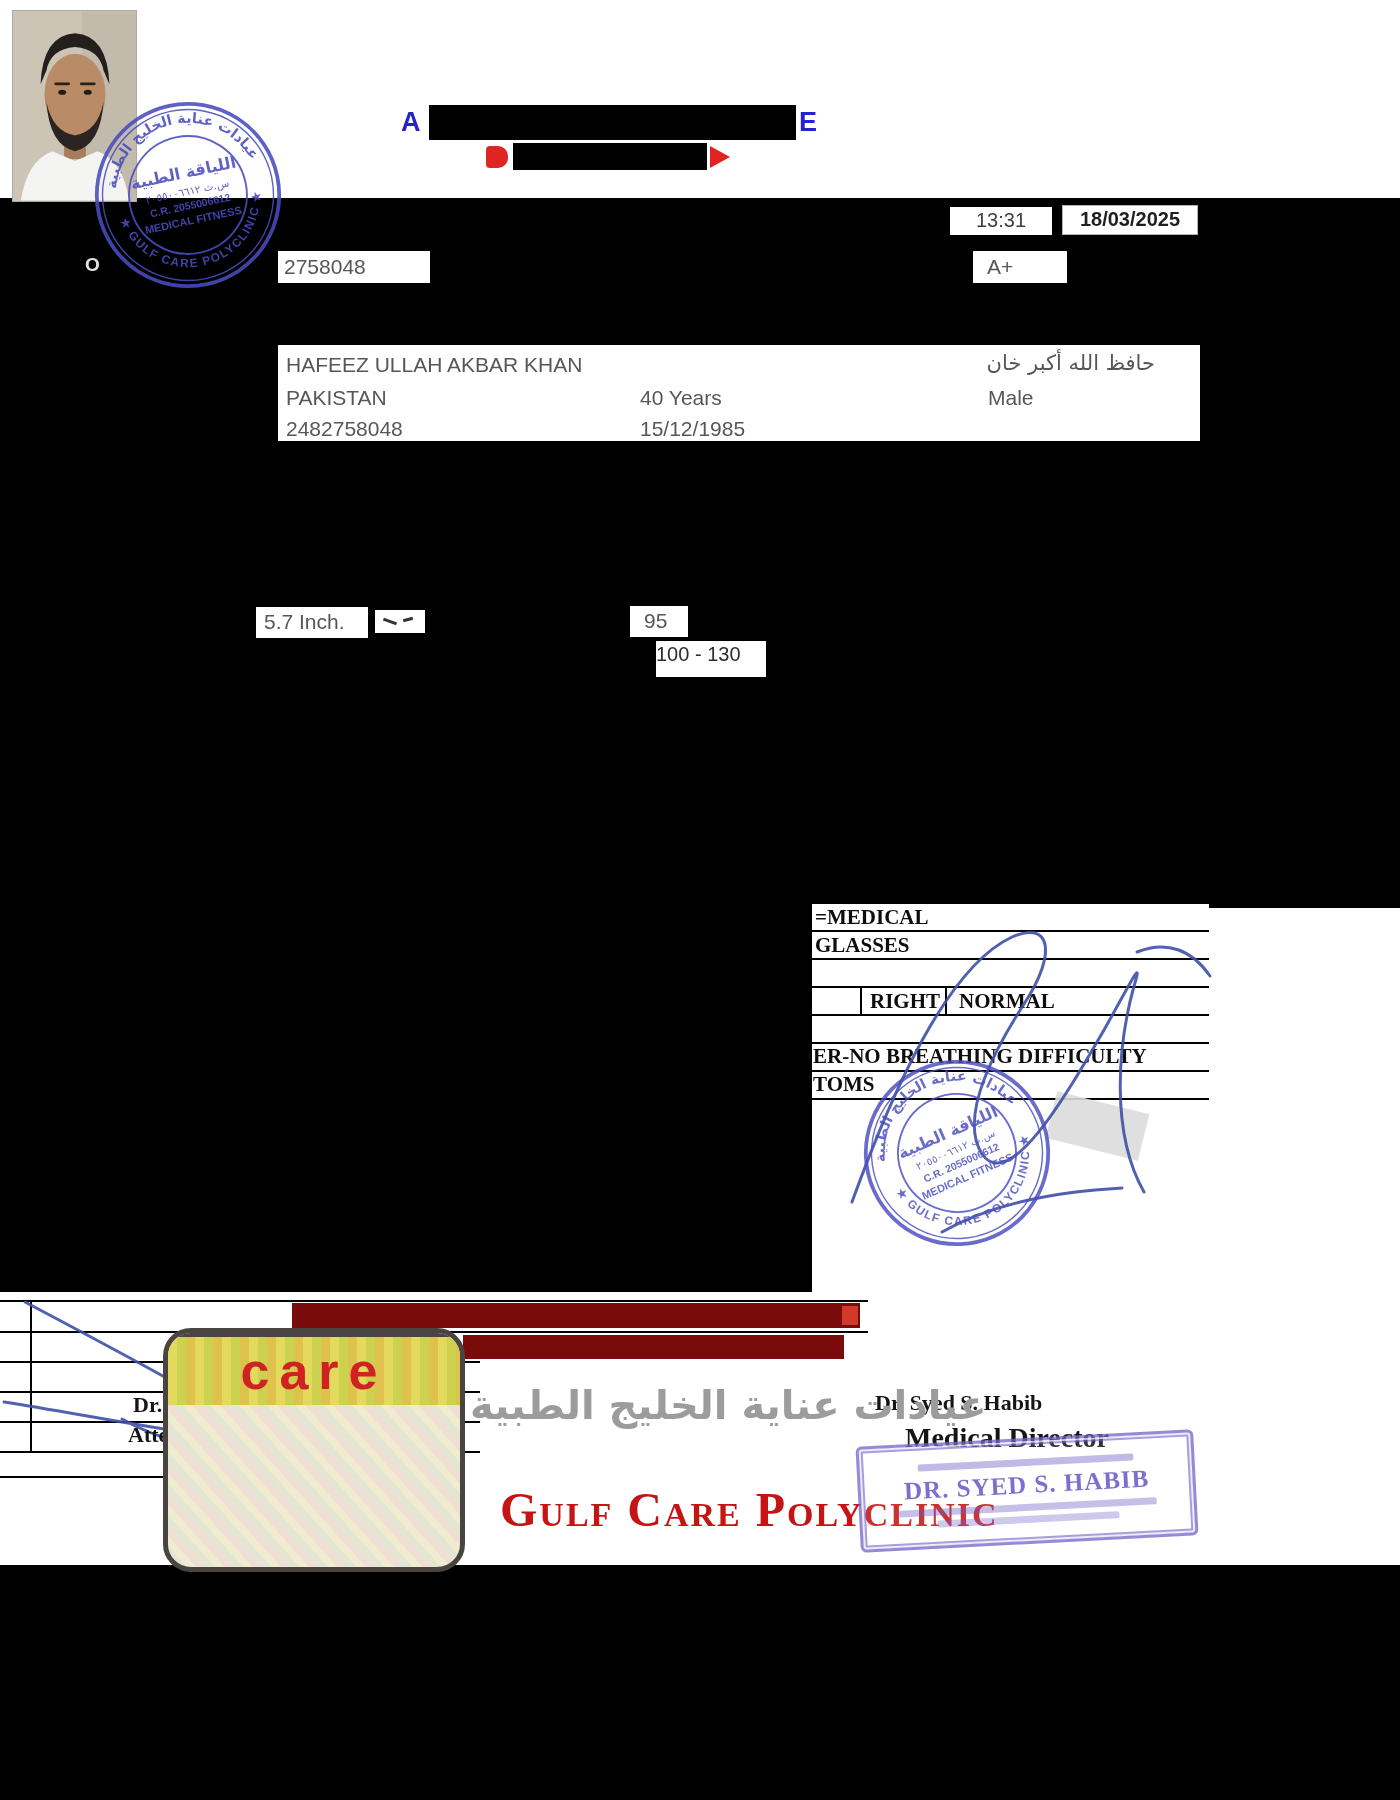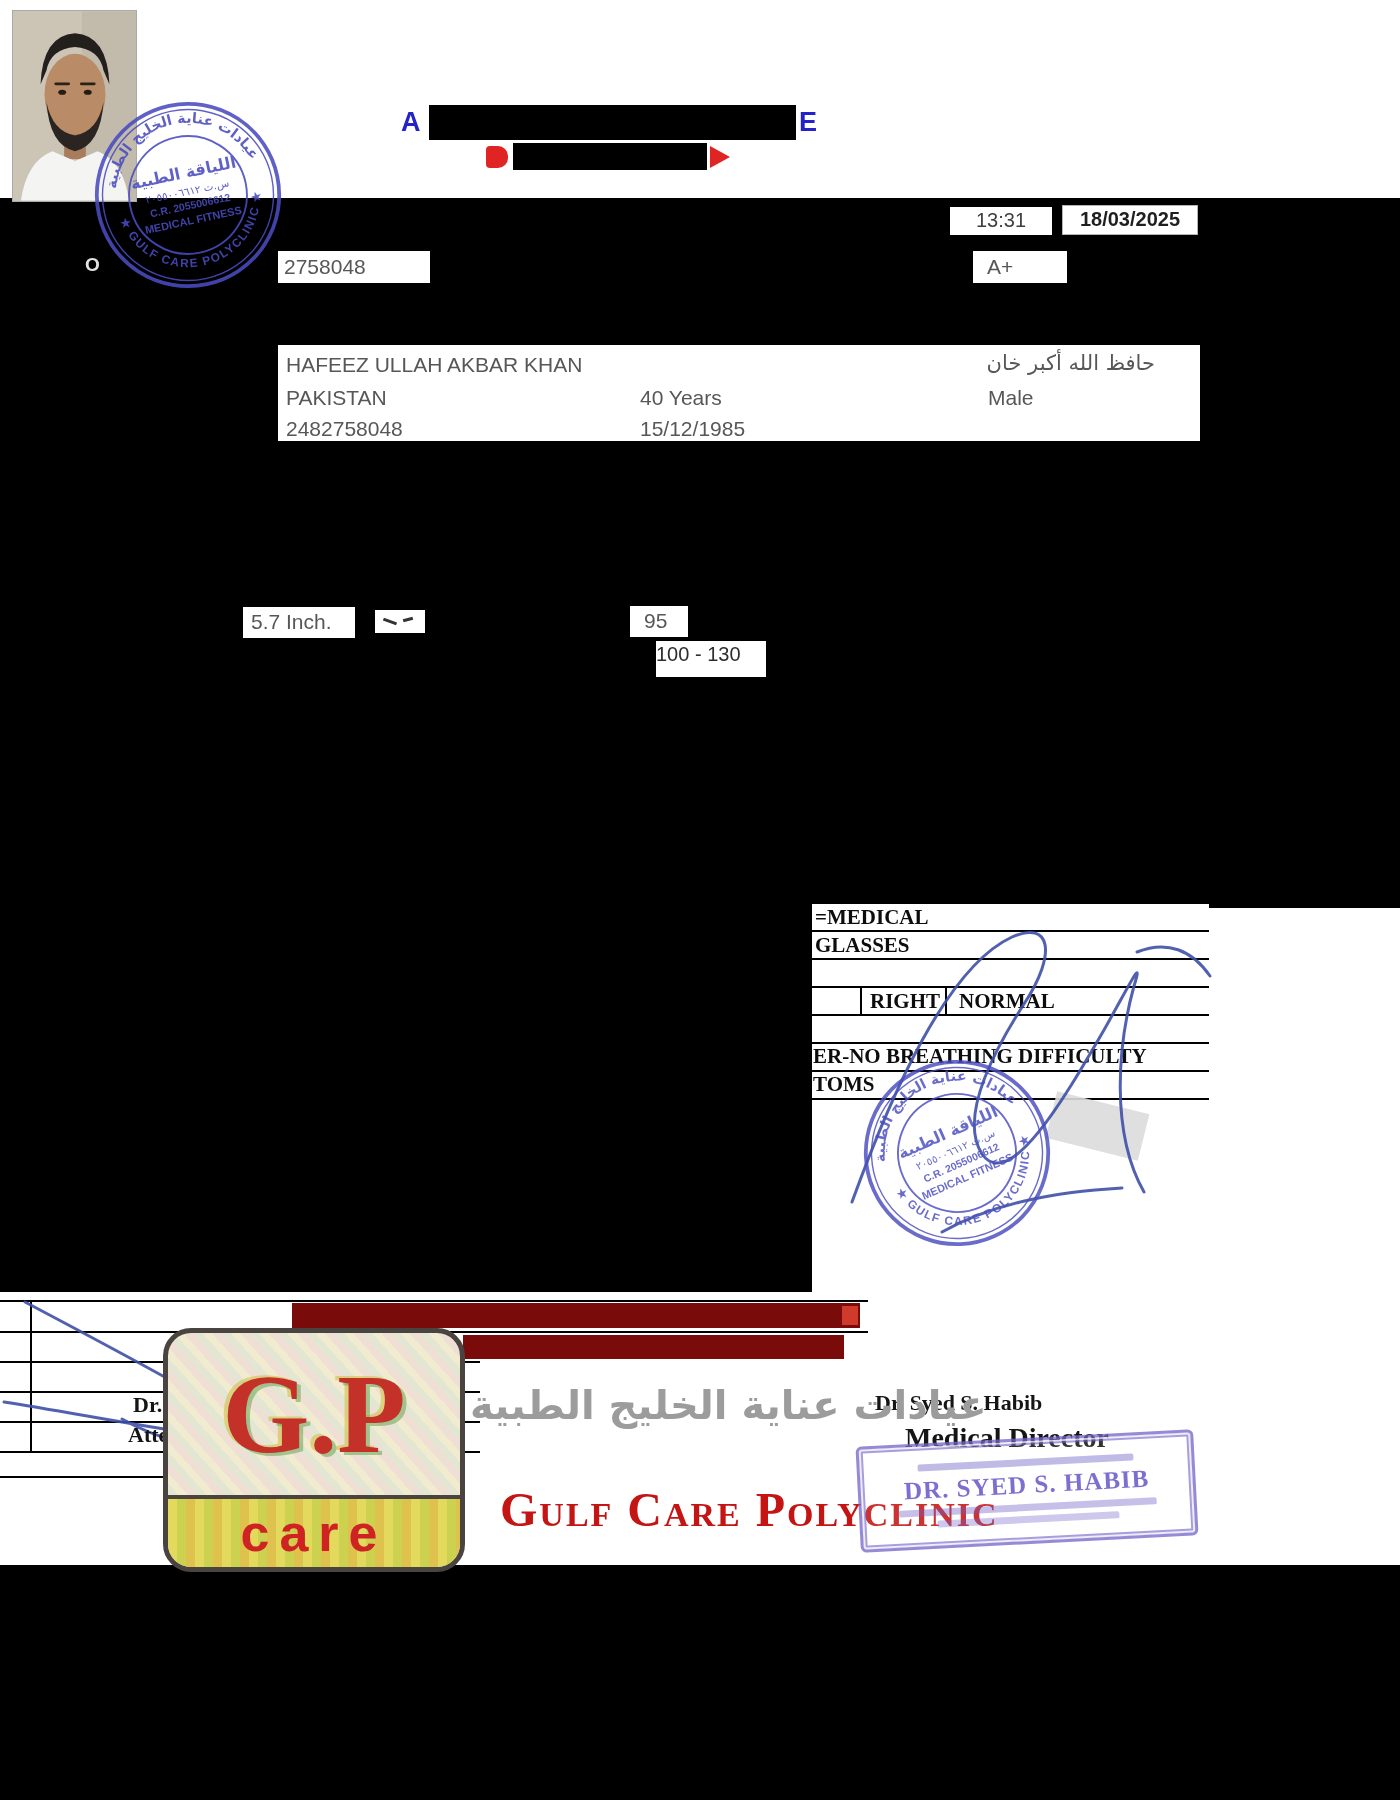--- a/index.html
+++ b/index.html
@@ -50,21 +50,21 @@
   <div class="patch" style="left:278px;top:345px;width:922px;height:96px">
     <span class="ftxt" style="left:8px;top:8px">HAFEEZ ULLAH AKBAR KHAN</span>
     <span class="ftxt" style="right:45px;top:6px;direction:rtl;font-family:'DejaVu Sans',sans-serif">حافظ الله أكبر خان</span>
     <span class="ftxt" style="left:8px;top:41px">PAKISTAN</span>
     <span class="ftxt" style="left:362px;top:41px">40 Years</span>
     <span class="ftxt" style="left:710px;top:41px">Male</span>
     <span class="ftxt" style="left:8px;top:72px">2482758048</span>
     <span class="ftxt" style="left:362px;top:72px">15/12/1985</span>
   </div>
 
-  <div class="patch" style="left:243px;top:607px;width:112px;height:31px">
+  <div class="patch" style="left:256px;top:607px;width:112px;height:31px">
     <span class="ftxt" style="left:8px;top:3px">5.7 Inch.</span>
   </div>
   <div class="patch" style="left:375px;top:610px;width:50px;height:23px">
     <span class="abs" style="left:8px;top:10px;width:14px;height:3px;background:#333;transform:rotate(20deg)"></span>
     <span class="abs" style="left:28px;top:8px;width:10px;height:3px;background:#333;transform:rotate(-15deg)"></span>
   </div>
   <div class="patch" style="left:630px;top:606px;width:58px;height:31px">
     <span class="ftxt" style="left:14px;top:3px">95</span>
   </div>
   <div class="patch" style="left:656px;top:641px;width:110px;height:36px;text-align:left">
@@ -183,21 +183,20 @@
   <div class="abs serifb" style="left:905px;top:1422px;font-size:28px;color:#151515;white-space:nowrap">Medical Director</div>
 
   <div class="abs" style="left:470px;top:1382px;font-family:'DejaVu Sans',sans-serif;font-weight:700;font-size:40px;color:#9c9c9c;direction:rtl;white-space:nowrap;z-index:4">عيادات عناية الخليج الطبية</div>
 
   <div class="blk" style="left:0;top:1565px;width:1400px;height:235px;z-index:5"></div>
 
   <div class="abs" style="left:500px;top:1482px;font-family:'Liberation Serif',serif;font-weight:700;font-size:48px;color:#c41414;font-variant:small-caps;letter-spacing:2px;white-space:nowrap;z-index:6">Gulf Care Polyclinic</div>
 
   <div class="abs" style="left:163px;top:1328px;width:302px;height:244px;border:5px solid #4a4440;border-radius:28px;overflow:hidden;z-index:7;
               background:repeating-linear-gradient(48deg, rgba(190,60,50,.10) 0 7px, rgba(90,150,70,.12) 7px 14px, rgba(215,200,70,.14) 14px 21px),#f5f1e6">
-    <div style="height:162px;display:flex;align-items:center;justify-content:center;font-family:'Liberation Serif',serif;font-weight:700;font-size:112px;color:#c43128;text-shadow:4px 3px 0 rgba(90,160,70,.5),-4px -2px 0 rgba(205,190,60,.55)">G.P</div>
     <div style="height:72px;border-top:4px solid #4a4440;display:flex;align-items:center;justify-content:center;
                 background:repeating-linear-gradient(90deg,#e3d95d 0 9px,#ccd14f 9px 18px,#dfc24d 18px 27px)">
       <span style="font-weight:700;font-size:52px;color:#cf2222;letter-spacing:10px">care</span>
     </div>
   </div>
 
   <div class="abs" style="left:858px;top:1438px;width:338px;height:106px;transform:rotate(-3deg);z-index:9;opacity:.88;
               border:3px solid rgba(112,98,200,.85);border-radius:6px;background:rgba(255,255,255,.15);
               box-shadow:inset 0 0 0 2px rgba(255,255,255,.8), inset 0 0 0 4px rgba(112,98,200,.7);
               display:flex;flex-direction:column;align-items:center;justify-content:center;gap:5px">

